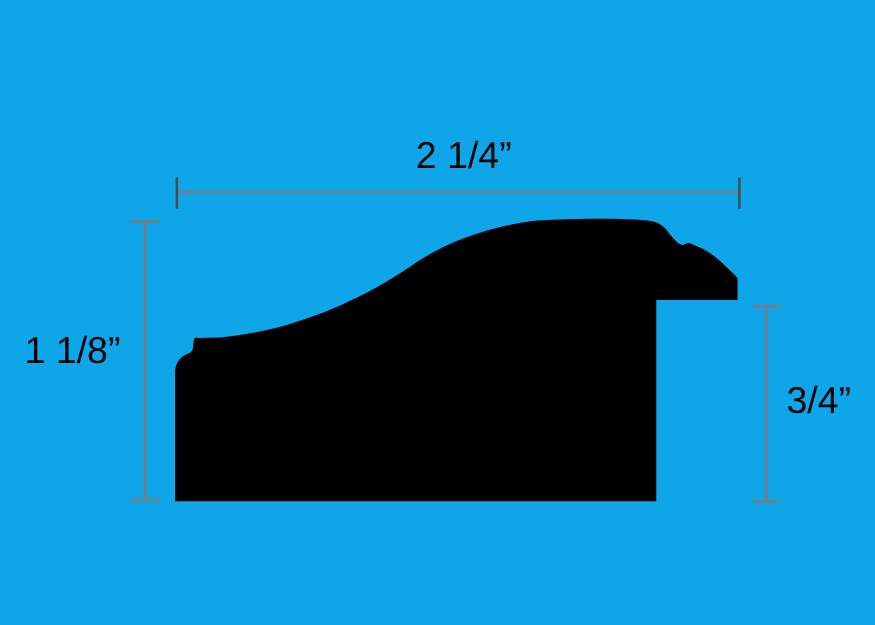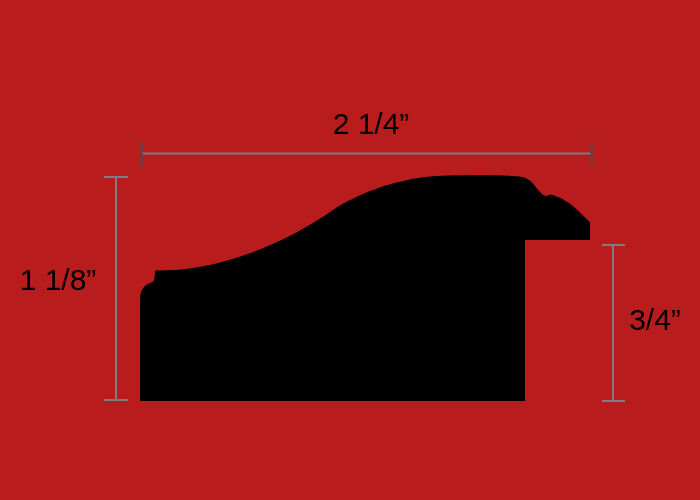--- a/index.html
+++ b/index.html
@@ -4,21 +4,21 @@
 <style>
   html, body {
     margin: 0;
     padding: 0;
     background: #ffffff;
   }
   .stage {
     position: relative;
     width: 700px;
     height: 500px;
-    background: #b91c1c;
+    background: #0ea5e9;
     overflow: hidden;
   }
   .diagram-svg {
     display: block;
     width: 700px;
     height: 500px;
   }
   .dim-line {
     stroke-width: 2;
     fill: none;

